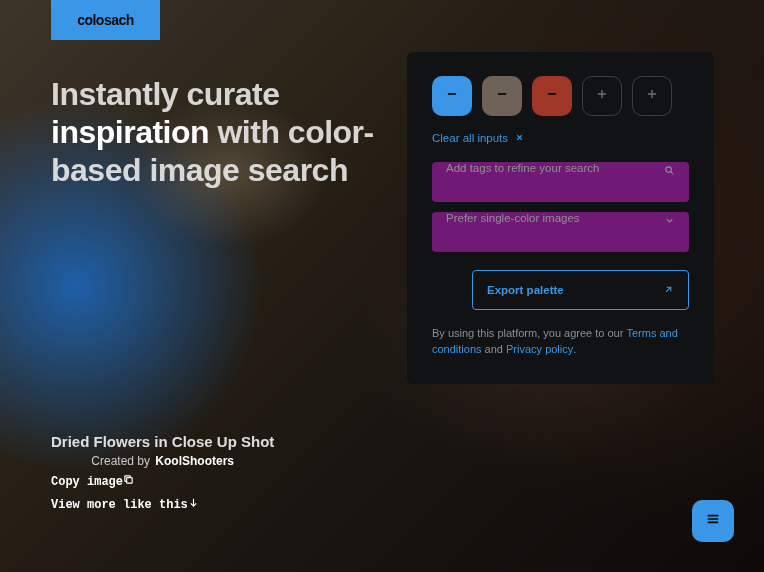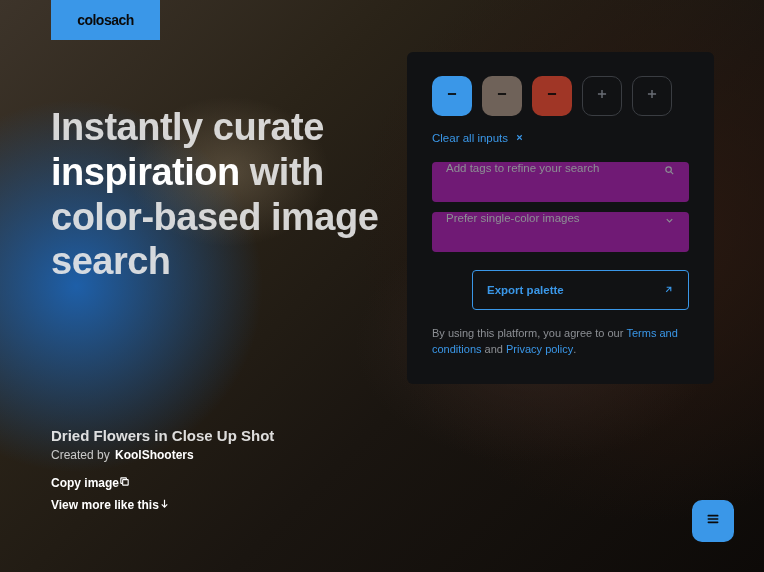--- a/index.html
+++ b/index.html
@@ -44,60 +44,61 @@
       font-size: 14px;
       font-weight: 600;
       letter-spacing: -0.5px;
     }
     .headline {
       position: absolute;
       top: 76px;
       left: 51px;
       width: 330px;
       color: rgba(233,233,233,0.9);
-      font-size: 38px;
+      font-size: 32px;
       font-weight: 700;
       line-height: 1.18;
       letter-spacing: -0.5px;
       z-index: 5;
-      margin-top: 29px;
     }
     .headline .highlight {
       color: #fff;
     }
     .caption-block {
       position: absolute;
       left: 51px;
       bottom: 52px;
       z-index: 5;
     }
     .caption-title {
       color: rgba(255,255,255,0.85);
       font-size: 15px;
       font-weight: 700;
       margin-bottom: 4px;
     }
     .caption-author-line {
       color: rgba(255,255,255,0.75);
       font-size: 12px;
-      margin-bottom: 14px;
+      margin-bottom: 6px;
+      text-align: center;
     }
     .caption-author-line .author {
       font-weight: 600;
       color: #fff;
       margin-left: 2px;
     }
     .caption-action {
       display: flex;
       align-items: center;
       color: #fff;
       font-size: 12px;
       font-weight: 600;
       margin-bottom: 8px;
       cursor: pointer;
+      font-family: Liberation Mono, monospace;
     }
     .caption-action svg { width: 11px; height: 11px; }
     .panel {
       position: absolute;
       top: 52px;
       left: 407px;
       width: 307px;
       background: #111214;
       border-radius: 6px;
       padding: 24px 25px 26px 25px;

